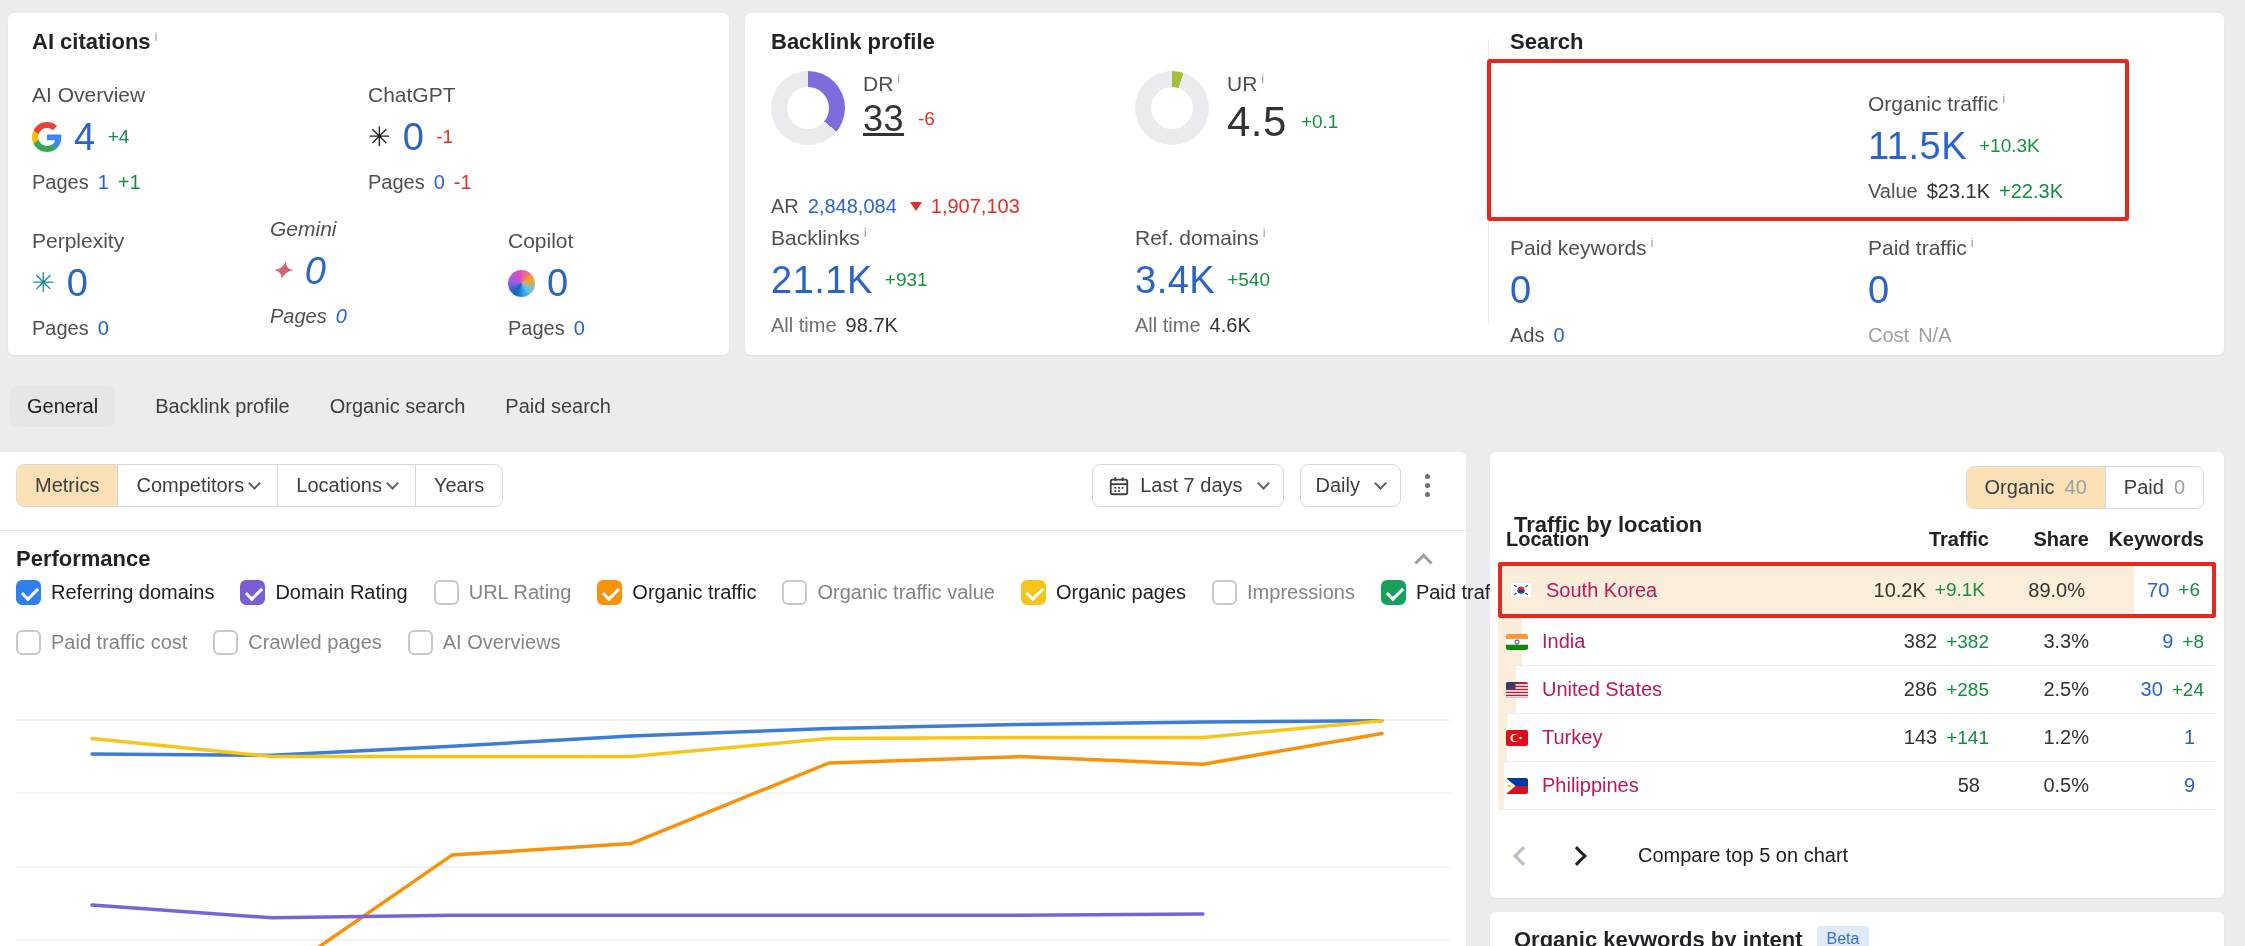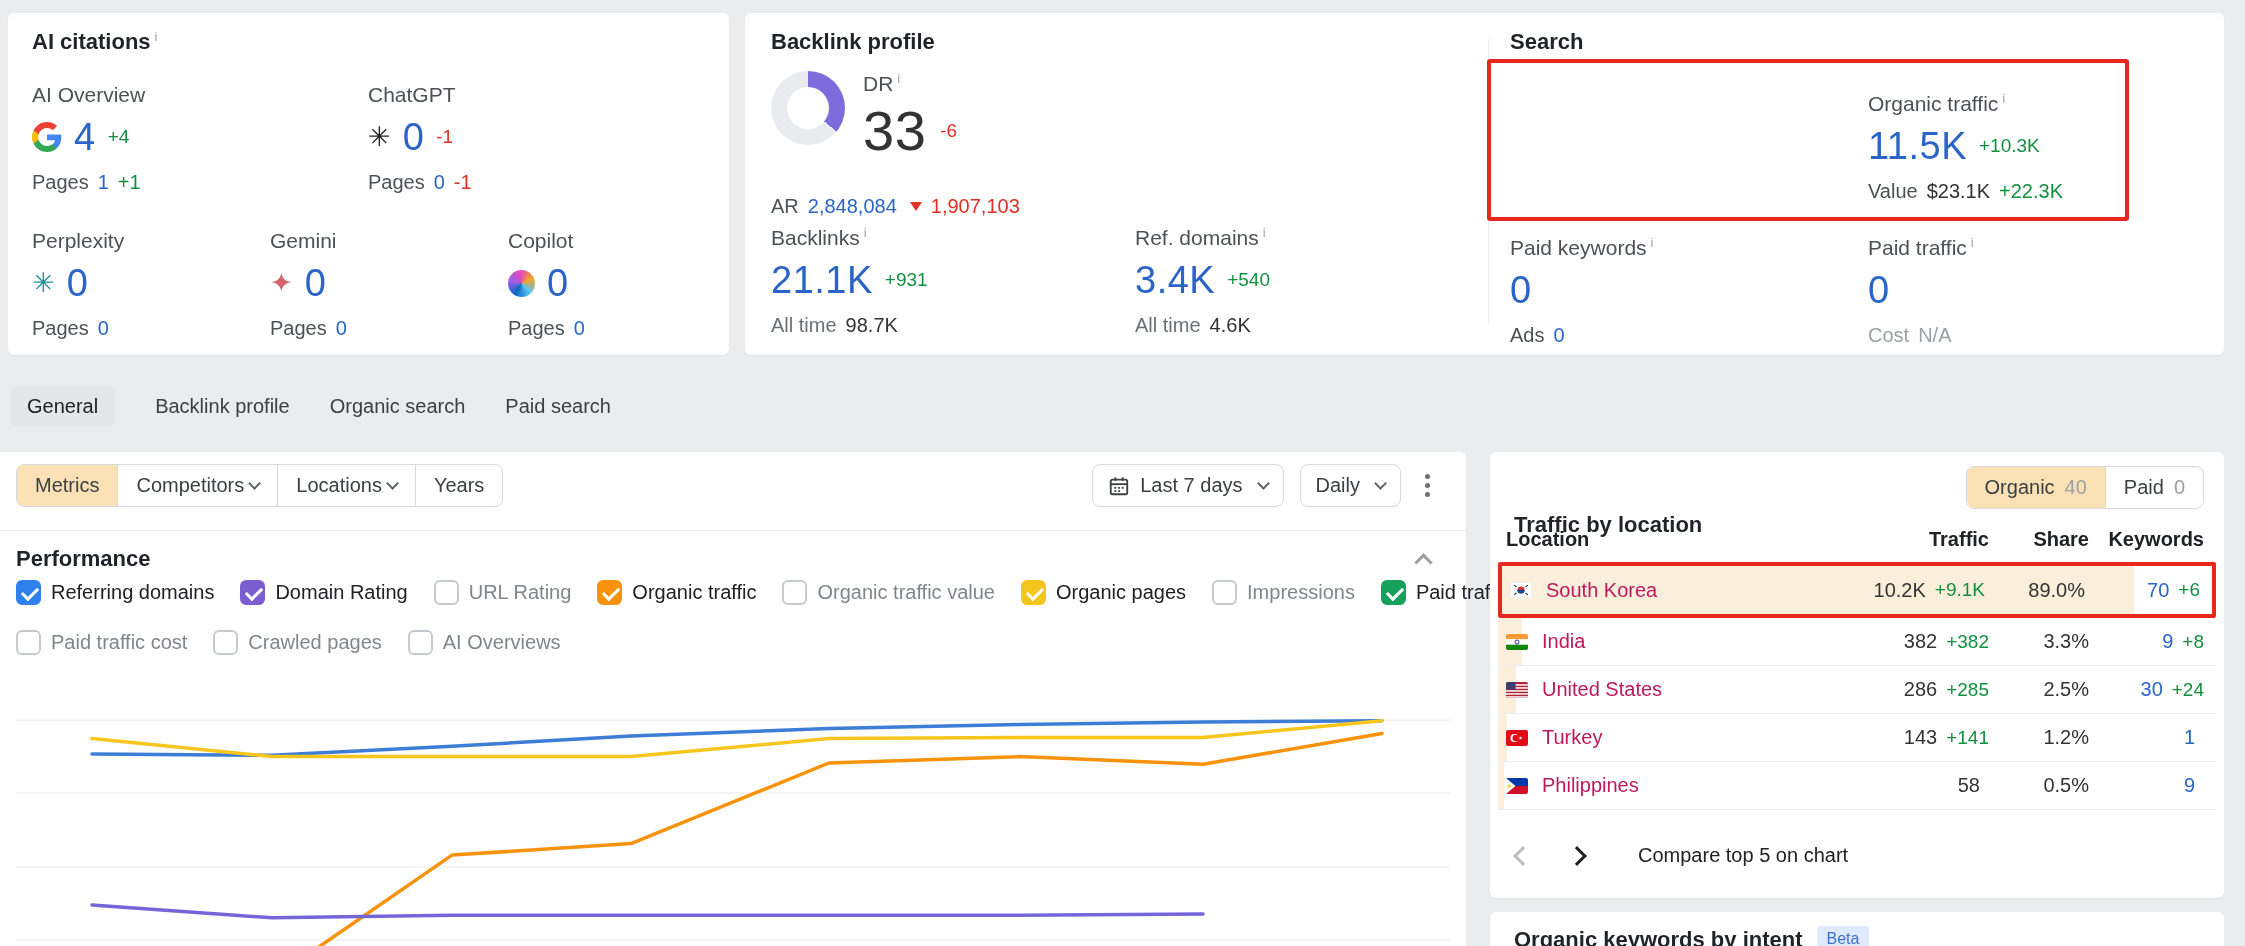--- a/index.html
+++ b/index.html
@@ -137,21 +137,21 @@
     <div class="valrow">
       <span class="glyph" style="color:#1e8e9d;">✳</span>
       <span class="big">0</span>
     </div>
     <div class="subrow">
         <span>Pages</span>
         <span class="v-blue">0</span>
       </div>
   </div>
 
-  <div class="blk" style="left:262px; top:216px; width:220px;">
+  <div class="blk" style="left:262px; top:204px; width:220px;font-style:italic;">
     <div class="lbl">Gemini</div>
     <div class="valrow">
       <span class="glyph" style="color:#d5646f;">✦</span>
       <span class="big">0</span>
     </div>
     <div class="subrow">
         <span>Pages</span>
         <span class="v-blue">0</span>
       </div>
   </div>
@@ -172,32 +172,44 @@
 <div class="card" style="left:745px; top:13px; width:1479px; height:342px;">
   <div class="card-title" style="position:absolute; left:26px; top:16px;">Backlink profile</div>
 
   <div class="blk" style="left:26px; top:58px; display:flex; gap:18px;">
     <div class="donut" style="background: conic-gradient(rgb(126, 107, 220) 0deg, rgb(126, 107, 220) 36%, rgb(233, 235, 238) 36%, rgb(233, 235, 238) 100%);">
         <div class="hole"></div>
       </div>
     <div>
       <div class="lbl"><span>DR</span><sup class="info">i</sup></div>
       <div style="display:flex; align-items:center; gap:14px; margin-top:2px;">
-        <span class="big dark" style="font-size:56px;">33</span>
+        <span class="big dark" style="font-size:36px;text-decoration:underline;">33</span>
         <span class="delta neg">-6</span>
       </div>
     </div>
   </div>
   <div class="subrow" style="position:absolute; left:26px; top:170px;justify-content:flex-end;">
     <span>AR</span>
     <span class="v-blue">2,848,084</span>
     <span style="width:0;height:0;border-left:6px solid transparent;border-right:6px solid transparent;border-top:9px solid #de3024;display:inline-block;margin-left:4px;"></span>
     <span class="neg">1,907,103</span>
   </div>
 
+  <div class="blk" style="left:390px; top:58px; display:flex; gap:18px;">
+    <div class="donut" style="background: conic-gradient(rgb(163, 193, 61) 0deg, rgb(163, 193, 61) 5%, rgb(233, 235, 238) 5%, rgb(233, 235, 238) 100%);">
+        <div class="hole"></div>
+      </div>
+    <div>
+      <div class="lbl"><span>UR</span><sup class="info">i</sup></div>
+      <div style="display:flex; align-items:center; gap:14px; margin-top:2px;">
+        <span class="big dark" style="font-size:42px;">4.5</span>
+        <span class="delta pos">+0.1</span>
+      </div>
+    </div>
+  </div>
 
   <div class="blk" style="left:26px; top:212px; width:330px;">
     <div class="lbl"><span>Backlinks</span><sup class="info">i</sup></div>
     <div class="valrow">
       <span class="big">21.1K</span>
       <span class="delta pos">+931</span>
     </div>
     <div class="subrow">
         <span class="gray" style="color:#6b7075;">All time</span>
         <span class="v-dark">98.7K</span>

